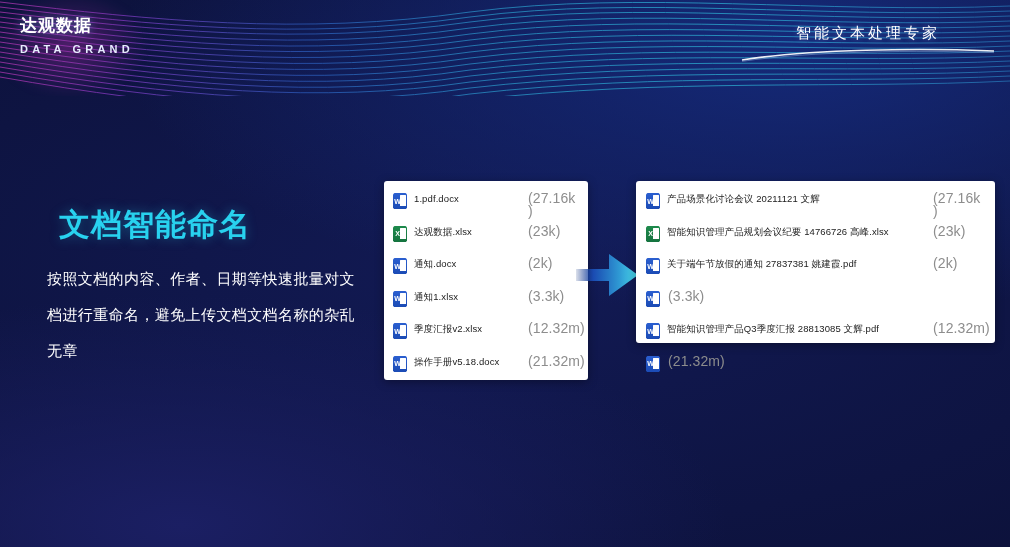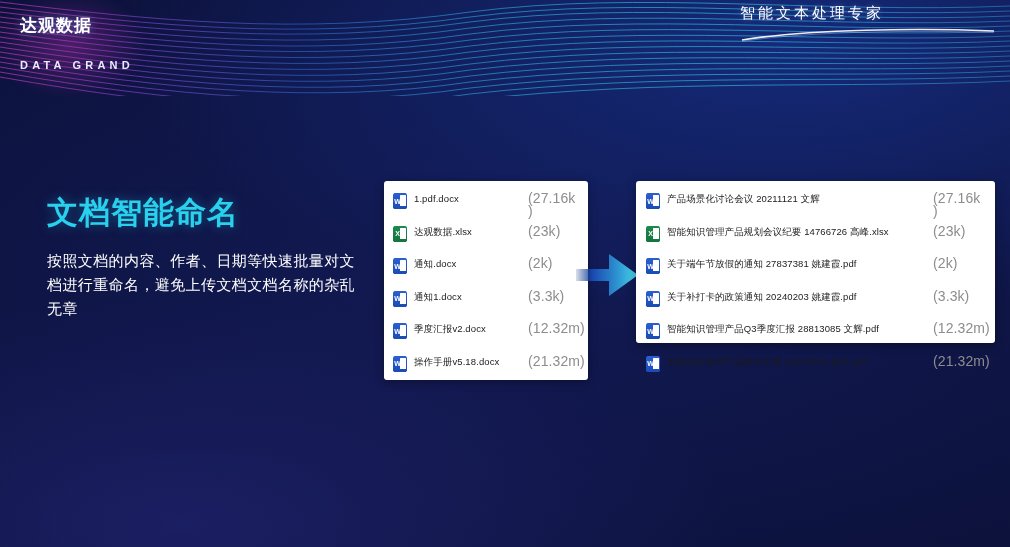--- a/index.html
+++ b/index.html
@@ -25,38 +25,38 @@
   }
   
   .logo{position:absolute;left:20px;top:12px;}
   .logo .cn{
     font-size:17px;font-weight:bold;color:#ffffff;letter-spacing:1px;
     line-height:27px;white-space:nowrap;
     text-shadow:0 0 8px rgba(120,180,255,.45);
   }
   .logo .en{
     font-size:11px;font-weight:bold;color:#e8ecff;letter-spacing:4.2px;
-    line-height:16px;margin-top:18px;white-space:nowrap;
-  }
-  
-  .tagline{position:absolute;right:14px;top:4px;text-align:left;}
+    line-height:16px;margin-top:2px;white-space:nowrap;
+  }
+  
+  .tagline{position:absolute;right:14px;top:24px;text-align:center;}
   .tagline .tl{
     font-size:15px;color:#ffffff;letter-spacing:3px;white-space:nowrap;
     text-shadow:0 0 6px rgba(150,190,255,.4);
   }
   .tagline .tlline{margin-top:5px;height:14px;width:256px;}
   
   .headline{position:absolute;left:47px;top:193px;width:310px;}
   .headline h1{
-    margin:0;font-size:31px;font-weight:bold;color:#28d2ef;letter-spacing:1px;
+    margin:12px;font-size:31px;font-weight:bold;color:#28d2ef;letter-spacing:1px;
     line-height:40px;white-space:nowrap;
     text-shadow:0 0 12px rgba(40,210,239,.35);
   }
   .headline p{
-    margin:16px 0 0 0;font-size:15px;color:#ffffff;line-height:24px;
+    margin:16px 0 0 0;font-size:15px;color:#ffffff;line-height:36px;
     letter-spacing:.4px;
   }
   
   .panel{
     position:absolute;background:#ffffff;border-radius:3px;
     box-shadow:0 2px 10px rgba(0,0,0,.35);
     padding:9px 0 9px 0;box-sizing:border-box;
   }
   #panel-left{left:384px;top:181px;width:204px;height:199px;}
   #panel-right{left:636px;top:181px;width:359px;height:162px;}
@@ -184,30 +184,30 @@
         </div>
         <div class="fname">通知.docx</div>
         <div class="fsize">(2k)</div>
       </div>
       <div class="frow">
         <div class="ficon word">
           <div class="body"></div>
           <div class="inner"></div>
           <div class="letter">W</div>
         </div>
-        <div class="fname">通知1.docx</div>
+        <div class="fname">通知1.xlsx</div>
         <div class="fsize">(3.3k)</div>
       </div>
       <div class="frow">
         <div class="ficon word">
           <div class="body"></div>
           <div class="inner"></div>
           <div class="letter">W</div>
         </div>
-        <div class="fname">季度汇报v2.docx</div>
+        <div class="fname">季度汇报v2.xlsx</div>
         <div class="fsize">(12.32m)</div>
       </div>
       <div class="frow">
         <div class="ficon word">
           <div class="body"></div>
           <div class="inner"></div>
           <div class="letter">W</div>
         </div>
         <div class="fname">操作手册v5.18.docx</div>
         <div class="fsize">(21.32m)</div>
@@ -256,36 +256,34 @@
         </div>
         <div class="fname">关于端午节放假的通知 27837381 姚建霞.pdf</div>
         <div class="fsize">(2k)</div>
       </div>
       <div class="frow">
         <div class="ficon word">
           <div class="body"></div>
           <div class="inner"></div>
           <div class="letter">W</div>
         </div>
-        <div class="fname">关于补打卡的政策通知 20240203 姚建霞.pdf</div>
         <div class="fsize">(3.3k)</div>
       </div>
       <div class="frow">
         <div class="ficon word">
           <div class="body"></div>
           <div class="inner"></div>
           <div class="letter">W</div>
         </div>
         <div class="fname">智能知识管理产品Q3季度汇报 28813085 文辉.pdf</div>
         <div class="fsize">(12.32m)</div>
       </div>
       <div class="frow">
         <div class="ficon word">
           <div class="body"></div>
           <div class="inner"></div>
           <div class="letter">W</div>
         </div>
-        <div class="fname">智能知识管理产品操作手册 20240302 余方.pdf</div>
         <div class="fsize">(21.32m)</div>
       </div>
     </div>
 
 </div>
 
 </body></html>

